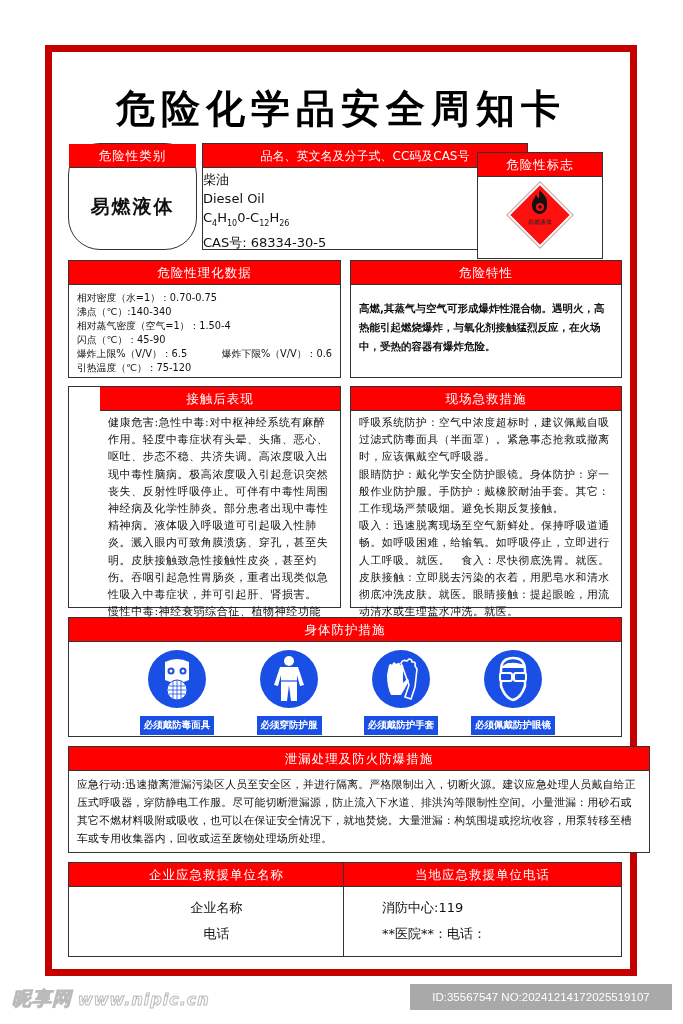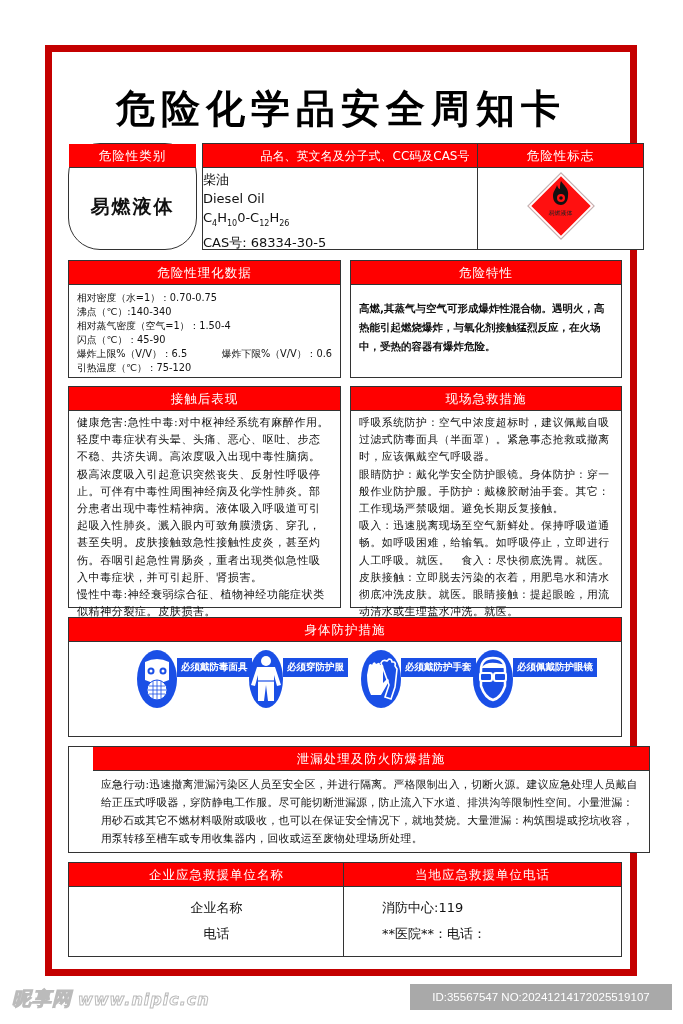--- a/index.html
+++ b/index.html
@@ -24,53 +24,53 @@
   }
   .box .body { padding: 4px 8px; font-size: 10.5px; line-height: 17.5px; color: #111; }
 
   
   #b-class { left: 16px; top: 91px; width: 129px; height: 107px; border-radius: 32px; }
   #b-class .big { text-align: center; font-size: 19px; font-weight: bold; margin-top: 26px; letter-spacing: 2px; }
   #b-name { left: 150px; top: 91px; width: 326px; height: 107px; }
   #b-name .hdr { font-size: 12px; letter-spacing: 0; }
   #b-name .center { font-size: 13px; line-height: 19px; padding-top: 2px; }
   #b-name sub { font-size: 8px; }
-  #b-sign { left: 425px; top: 91px; width: 167px; height: 107px; }
+  #b-sign { left: 425px; top: 100px; width: 126px; height: 107px; }
   .diamond-wrap { position: relative; width: 100%; height: 80px; }
   .diamond {
     position: absolute; left: 50%; top: 50%; width: 46px; height: 46px;
     margin-left: -23px; margin-top: -25px;
     background: #ff1010; transform: rotate(45deg);
     border: 2px solid #fff; box-shadow: 0 0 0 1px #bbb;
   }
   .diamond-icon { position: absolute; left: 50%; top: 12px; margin-left: -11px; width: 22px; height: 26px; }
   .diamond-text { position: absolute; left: 0; width: 100%; top: 41px; text-align: center; font-size: 6px; color: #222; }
 
   
   #b-phys { left: 16px; top: 208px; width: 273px; height: 118px; }
   #b-phys .body { font-size: 9.8px; line-height: 14px; padding-top: 6px; }
   #b-phys .row2 { display: flex; justify-content: space-between; }
   #b-haz { left: 298px; top: 208px; width: 272px; height: 118px; }
   #b-haz .body { font-size: 10.5px; line-height: 19px; padding-top: 14px; font-weight: bold; }
 
   
-  #b-contact { left: 16px; top: 334px; width: 273px; height: 222px; }
+  #b-contact { left: 16px; top: 334px; width: 273px; height: 222px; padding-left: 31px; }
   #b-contact .body { font-size: 11px; line-height: 17.2px; letter-spacing: 0.6px; padding-top: 3px; }
   #b-aid { left: 298px; top: 334px; width: 272px; height: 222px; }
   #b-aid .body { font-size: 10.8px; line-height: 17.2px; letter-spacing: 0.6px; padding-top: 3px; }
 
   
   #b-ppe { left: 16px; top: 565px; width: 554px; height: 120px; }
   .ppe-row { display: flex; justify-content: center; gap: 32px; padding-top: 8px; }
-  .ppe { width: 80px; display: flex; flex-direction: row; align-items: flex-start; }
+  .ppe { width: 80px; display: flex; flex-direction: column; align-items: center; }
   .ppe .circle { width: 58px; height: 58px; border-radius: 50%; background: #1a4fe6; display: flex; align-items: center; justify-content: center; }
   .ppe .lbl { margin-top: 8px; background: #1a4fe6; color: #fff; font-size: 9.5px; font-weight: bold; padding: 3px 4px; white-space: nowrap; }
 
   
-  #b-leak { left: 16px; top: 694px; width: 582px; height: 107px; padding-left: 24px; }
+  #b-leak { left: 16px; top: 694px; width: 582px; height: 107px; }
   #b-leak .body { font-size: 10.8px; line-height: 18px; padding: 5px 8px; letter-spacing: 0.3px; }
 
   
   #b-ent { left: 16px; top: 810px; width: 297px; height: 95px; }
   #b-local { left: 291px; top: 810px; width: 279px; height: 95px; }
   #b-ent .c, #b-local .c { font-size: 13px; line-height: 26px; padding-top: 8px; }
   #b-ent .c { text-align: center; }
   #b-local .c { padding-left: 38px; }
 
   

